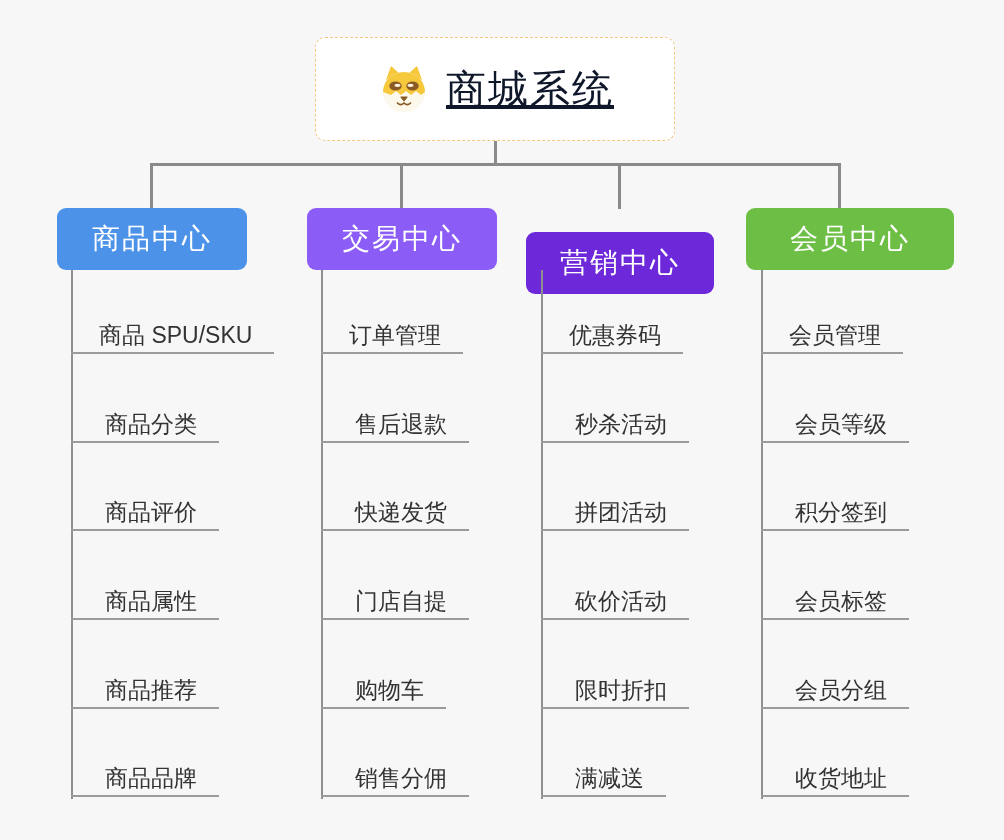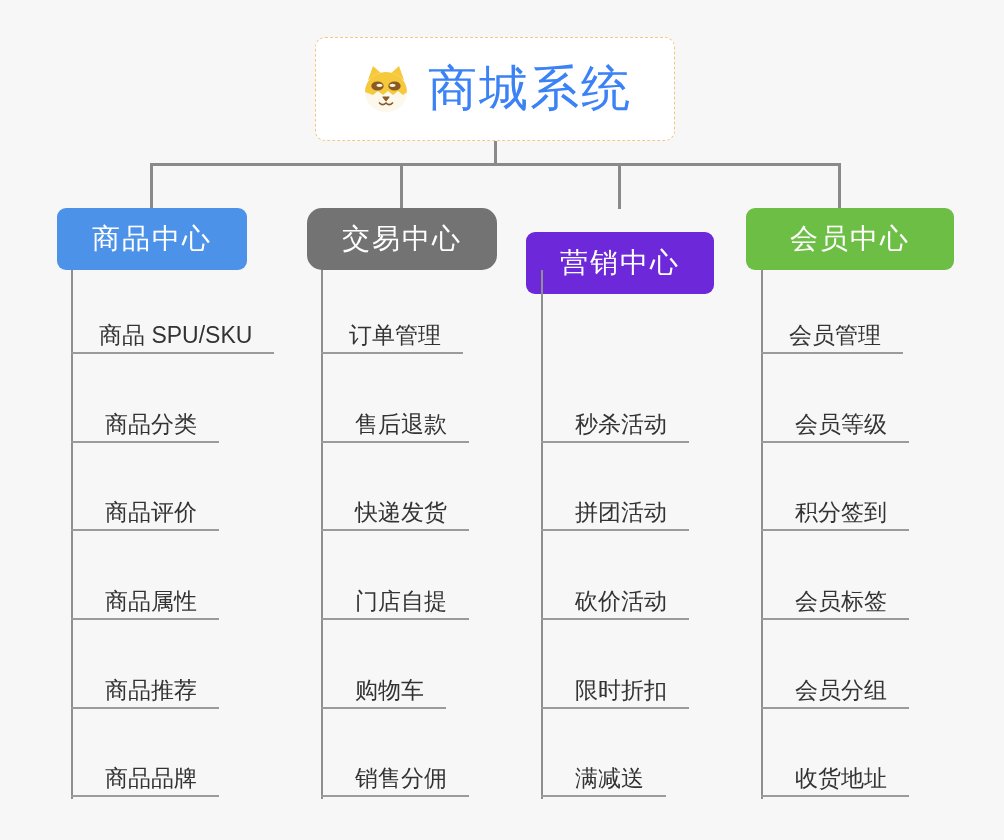--- a/index.html
+++ b/index.html
@@ -18,22 +18,23 @@
   .drop      { top: 163px; width: 3px; height: 46px; }
   .d1 { left: 150px; } .d2 { left: 400px; } .d3 { left: 618px; } .d4 { left: 838px; }
 
   
   .root-node {
     position: absolute; left: 315px; top: 37px; width: 360px; height: 104px;
     background: #ffffff; border: 1px dashed #f2c882; border-radius: 10px;
     display: flex; align-items: center; justify-content: center; gap: 14px;
   }
   .root-title {
-    font-size: 49px; color: #3b82f6; letter-spacing: 2px; font-weight: 500;
+    font-size: 40px; color: #0f172a; letter-spacing: 2px; font-weight: 500;
     white-space: nowrap;
+    text-decoration: underline;
   }
   .dog { display: inline-flex; }
 
   
   .branch {
     position: absolute; top: 208px; height: 62px; border-radius: 9px;
     display: flex; align-items: center; justify-content: center;
   }
   .branch span { color: #ffffff; font-size: 28px; letter-spacing: 2px; white-space: nowrap; }
   .b1 { left: 57px;  width: 190px; }
@@ -81,21 +82,21 @@
         <path d="M25 33.5 h6 q1 0 0.4 1 l-2.6 3.2 q-0.8 1 -1.6 0 l-2.6 -3.2 q-0.6 -1 0.4 -1 Z" fill="#8a5a25"></path>
         <path d="M21.5 40 q3.2 3.2 6.5 0 q3.3 3.2 6.5 0" stroke="#8a5a25" stroke-width="1.7" fill="none" stroke-linecap="round"></path>
       </svg>
     </span>
     <span class="root-title">商城系统</span>
   </div>
 
   <div class="branch b1" style="background: rgb(75, 146, 232);">
     <span>商品中心</span>
   </div>
-  <div class="branch b2" style="background: #737373; border-radius: 15px;">
+  <div class="branch b2" style="background: #8b5cf6;">
     <span>交易中心</span>
   </div>
   <div class="branch b3" style="background: #6d28d9; margin-top: 24px;">
     <span>营销中心</span>
   </div>
   <div class="branch b4" style="background: rgb(108, 190, 68);">
     <span>会员中心</span>
   </div>
 
   <div class="vline v1"></div>
@@ -110,20 +111,21 @@
   <div class="item c1 r5">商品推荐</div>
   <div class="item c1 r6">商品品牌</div>
 
   <div class="item c2 r1">订单管理</div>
   <div class="item c2 r2">售后退款</div>
   <div class="item c2 r3">快递发货</div>
   <div class="item c2 r4">门店自提</div>
   <div class="item c2 r5">购物车</div>
   <div class="item c2 r6">销售分佣</div>
 
+  <div class="item c3 r1">优惠券码</div>
   <div class="item c3 r2">秒杀活动</div>
   <div class="item c3 r4">砍价活动</div>
   <div class="item c3 r3">拼团活动</div>
   <div class="item c3 r6">满减送</div>
   <div class="item c3 r5">限时折扣</div>
 
   <div class="item c4 r1">会员管理</div>
   <div class="item c4 r2">会员等级</div>
   <div class="item c4 r3">积分签到</div>
   <div class="item c4 r4">会员标签</div>

